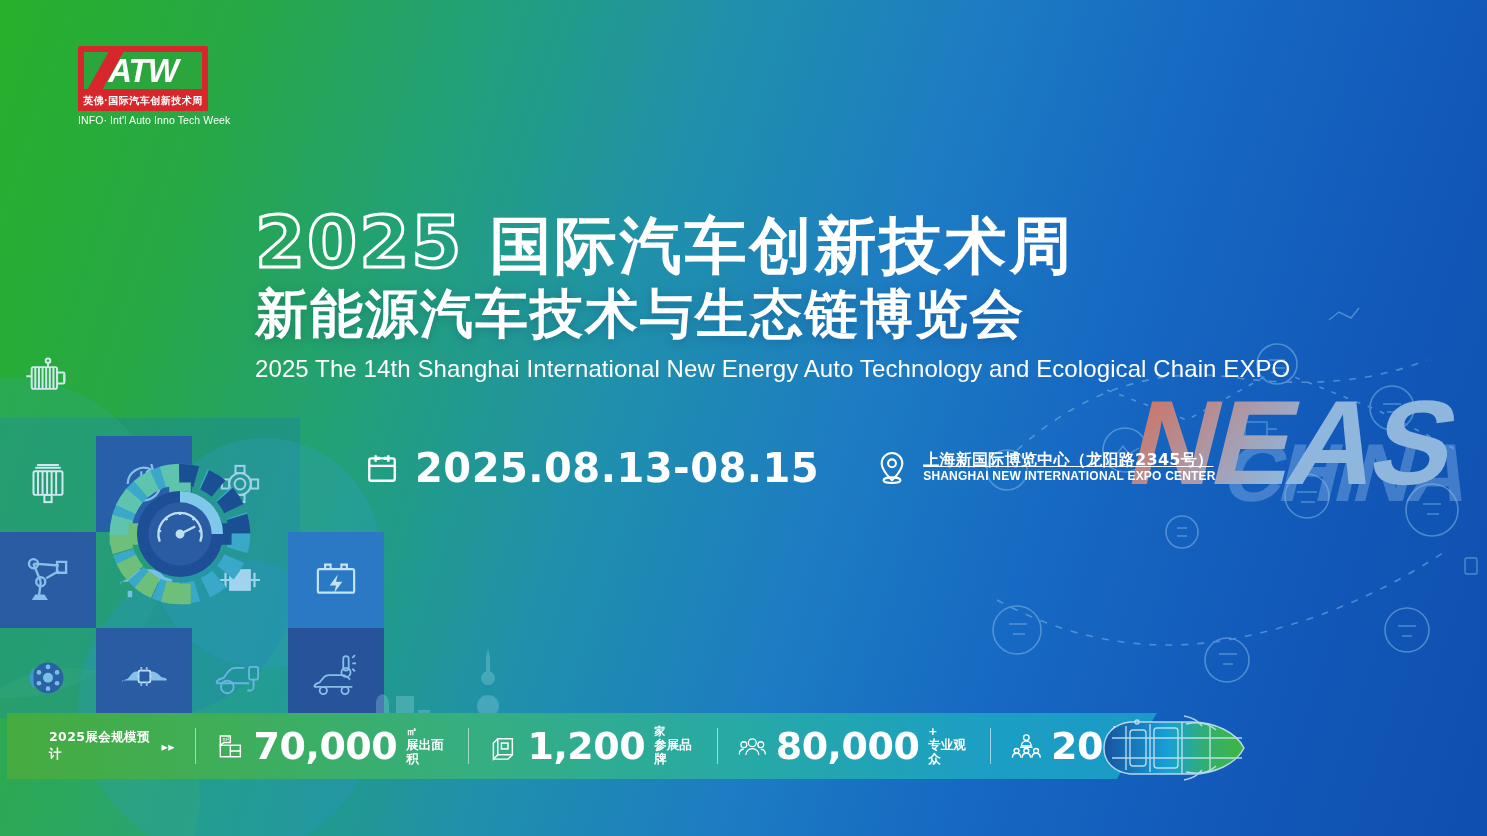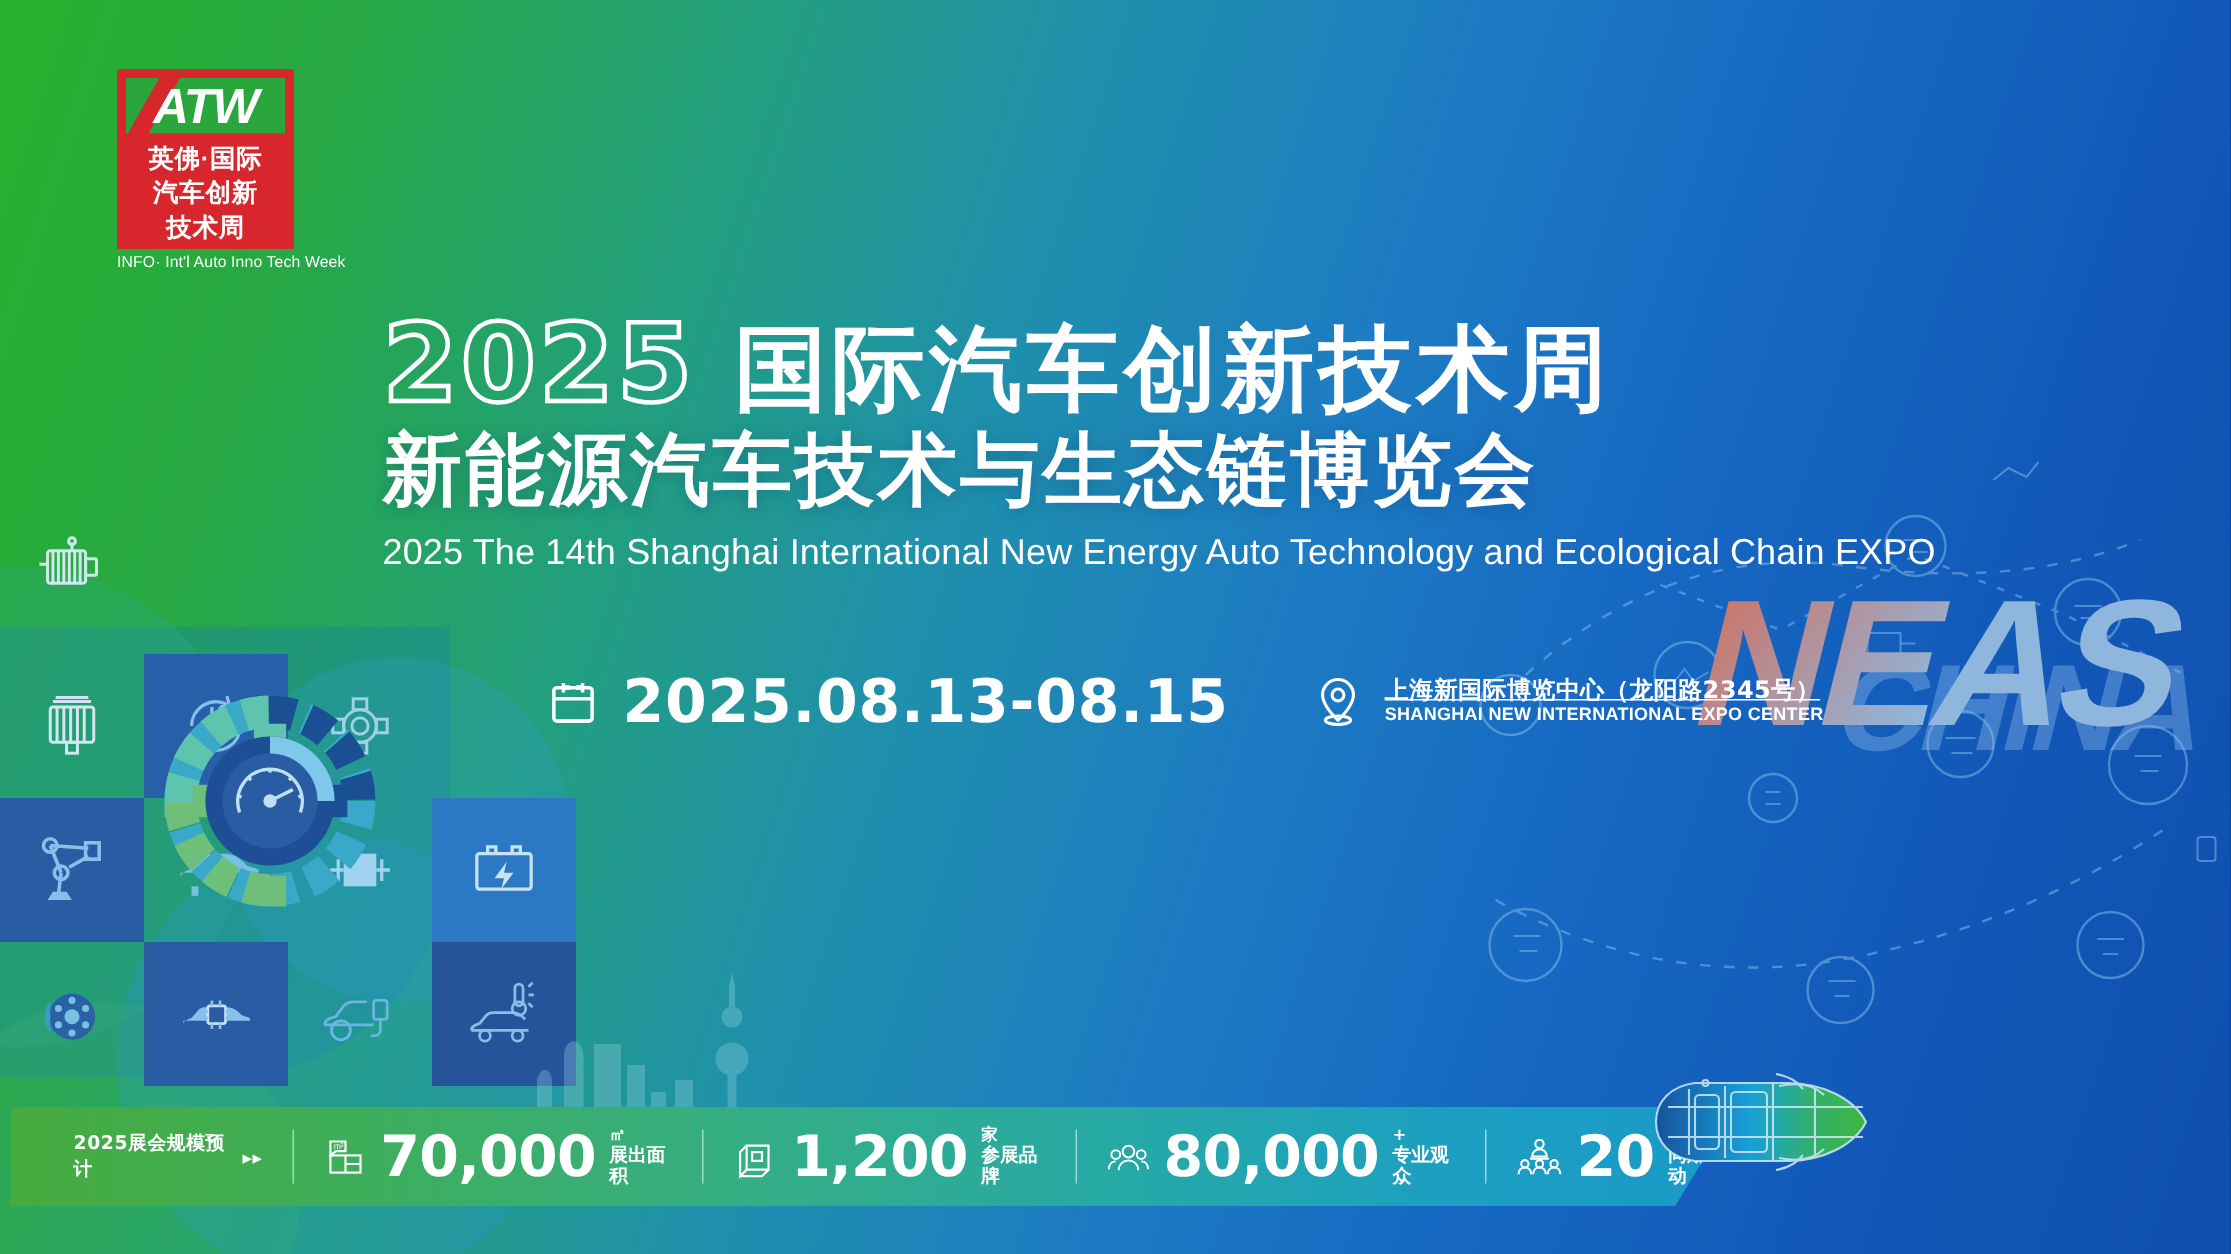--- a/index.html
+++ b/index.html
@@ -37,27 +37,27 @@
   .wm-neas{
     right:36px;top:382px;font-size:120px;
     color:rgba(120,175,230,.62);transform:skewX(-14deg);
   }
   .wm-neas .tip{
     background:linear-gradient(120deg,#d1705f,#8fb7dd 55%);
     -webkit-background-clip:text;background-clip:text;color:transparent;
   }
   
   .logos{position:absolute;left:78px;top:46px;display:flex;align-items:flex-start;gap:40px;}
-  .atw{width:118px;}
+  .atw{width:130px;}
   .atw-mark{position:relative;height:46px;border:3px solid #d8272c;border-bottom:none;border-radius:3px 3px 0 0;background:#d8272c;overflow:hidden;}
   .atw-mark .inner{position:absolute;inset:3px;background:#2aa63c;}
   .atw-letters{position:absolute;inset:0;display:flex;align-items:center;justify-content:center;
     color:#fff;font-weight:800;font-size:33px;letter-spacing:-1px;font-style:italic;}
-  .atw-cn{background:#d8272c;color:#fff;font-size:17px;font-weight:700;text-align:center;
-    padding:2px 17px 3px;letter-spacing:.5px;}
+  .atw-cn{background:#d8272c;color:#fff;font-size:10px;font-weight:700;text-align:center;
+    padding:2px 0 3px;letter-spacing:.5px;}
   .atw-en{color:#fff;font-size:10.5px;text-align:center;padding-top:3px;letter-spacing:.1px;white-space:nowrap;}
   .neas{width:150px;position:relative;color:#fff;}
   .neas-en{font-size:6px;text-align:center;font-style:italic;font-weight:700;letter-spacing:.2px;margin-top:1px;}
   
   .copy{position:absolute;left:255px;top:206px;width:1060px;}
   .line1{display:flex;align-items:baseline;gap:26px;}
   .year{
     font-size:72px;font-weight:800;line-height:1;color:transparent;
     -webkit-text-stroke:3px #ffffff;letter-spacing:2px;font-family:"DejaVu Sans",sans-serif;
   }
@@ -69,21 +69,21 @@
   
   .meta{position:absolute;left:365px;top:448px;display:flex;align-items:center;gap:58px;color:#fff;}
   .meta-item{display:flex;align-items:center;gap:16px;justify-content:center;}
   .dates{font-size:40px;font-weight:800;letter-spacing:.5px;line-height:1;
     font-family:"DejaVu Sans",sans-serif;}
   .venue-cn{font-size:16px;font-weight:600;line-height:1.15;letter-spacing:.3px;
     font-family:"DejaVu Sans","Liberation Sans",sans-serif;text-decoration:underline;}
   .venue-en{font-size:12px;font-weight:600;letter-spacing:.2px;line-height:1.3;}
   
   .band{
-    position:absolute;left:7px;top:738px;width:1150px;height:66px;
+    position:absolute;left:7px;top:713px;width:1150px;height:66px;
     background:linear-gradient(90deg,#46ab3f 0%,#3fae58 18%,#35ae83 42%,#27a9a6 64%,#1c9fc2 84%,#1a9ac8 100%);
     clip-path:polygon(0 0,100% 0,96.5% 100%,0 100%);
     display:flex;align-items:center;padding-left:42px;color:#fff;
   }
   .band-lead{font-size:12.5px;font-weight:700;letter-spacing:.4px;display:flex;align-items:center;gap:6px;
     font-family:"DejaVu Sans","Liberation Sans",sans-serif;}
   .vline{width:1px;height:36px;background:rgba(255,255,255,.55);margin:0 20px;}
   .stat{display:flex;align-items:center;gap:9px;}
   .stat svg{width:34px;height:34px;}
   .stat-num{font-size:38px;font-weight:800;line-height:1;letter-spacing:-.5px;

